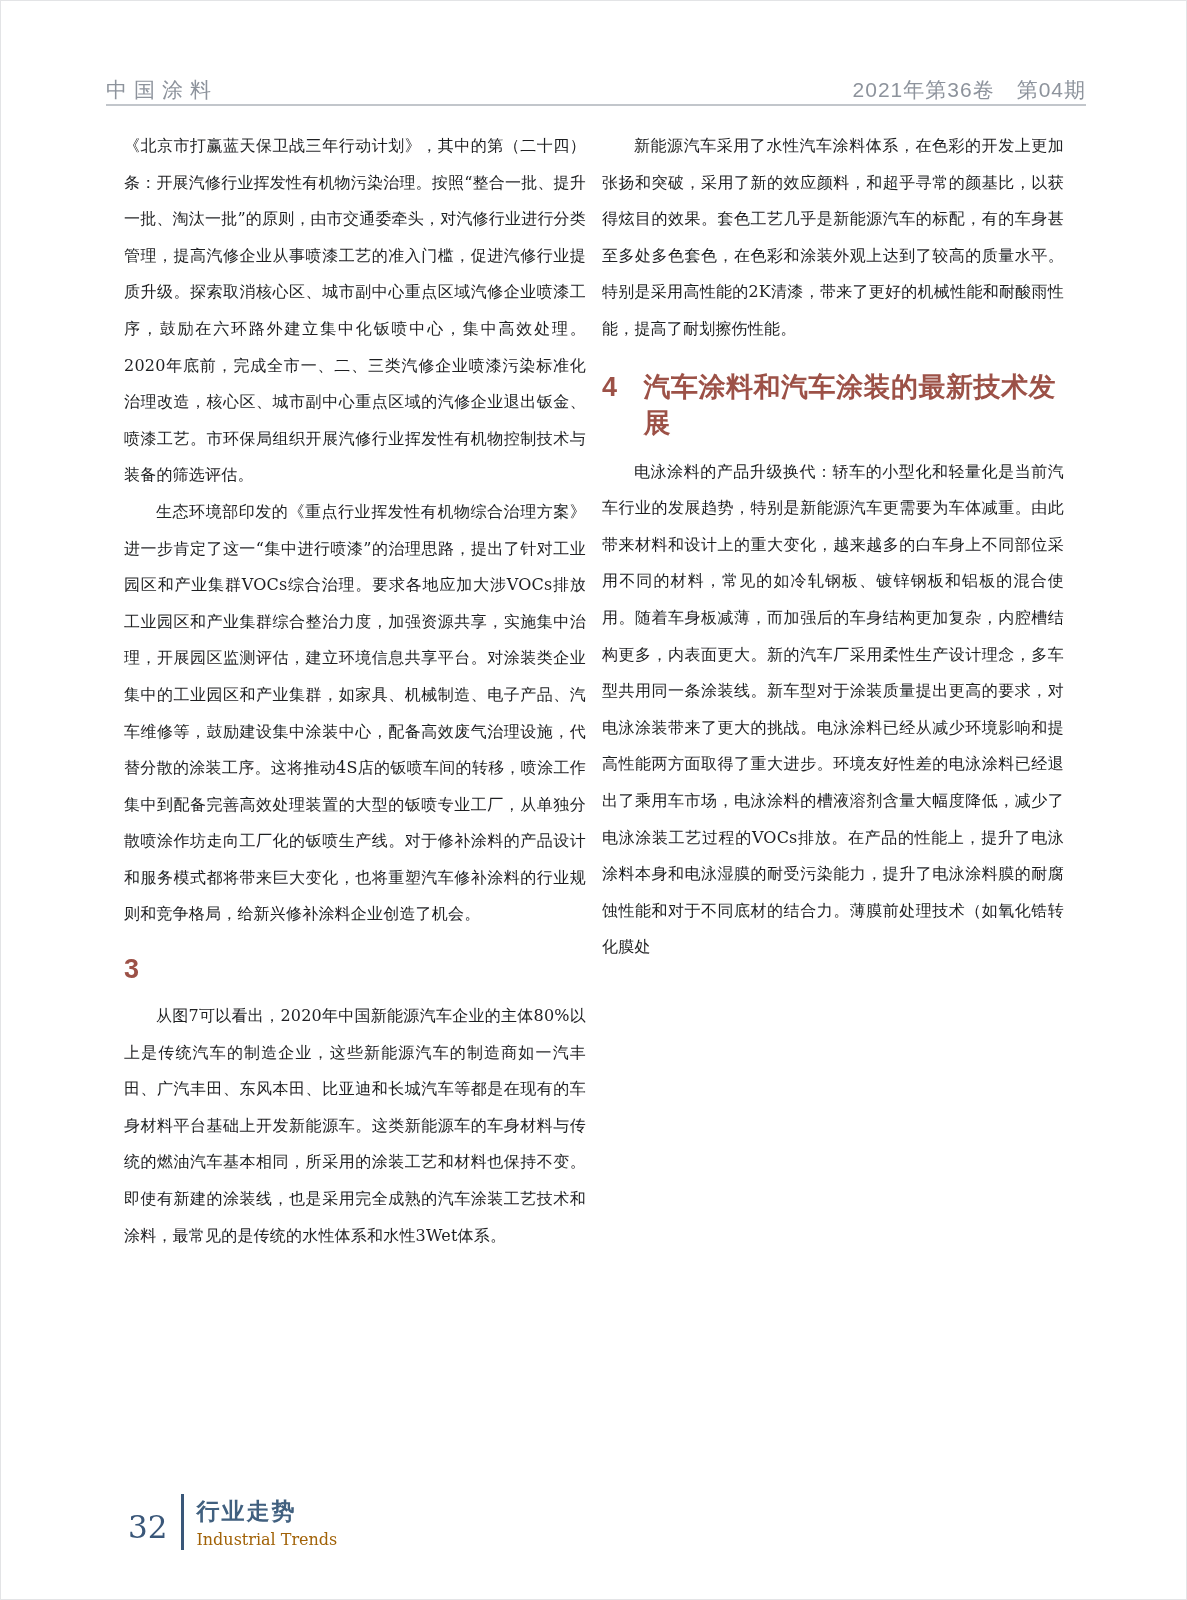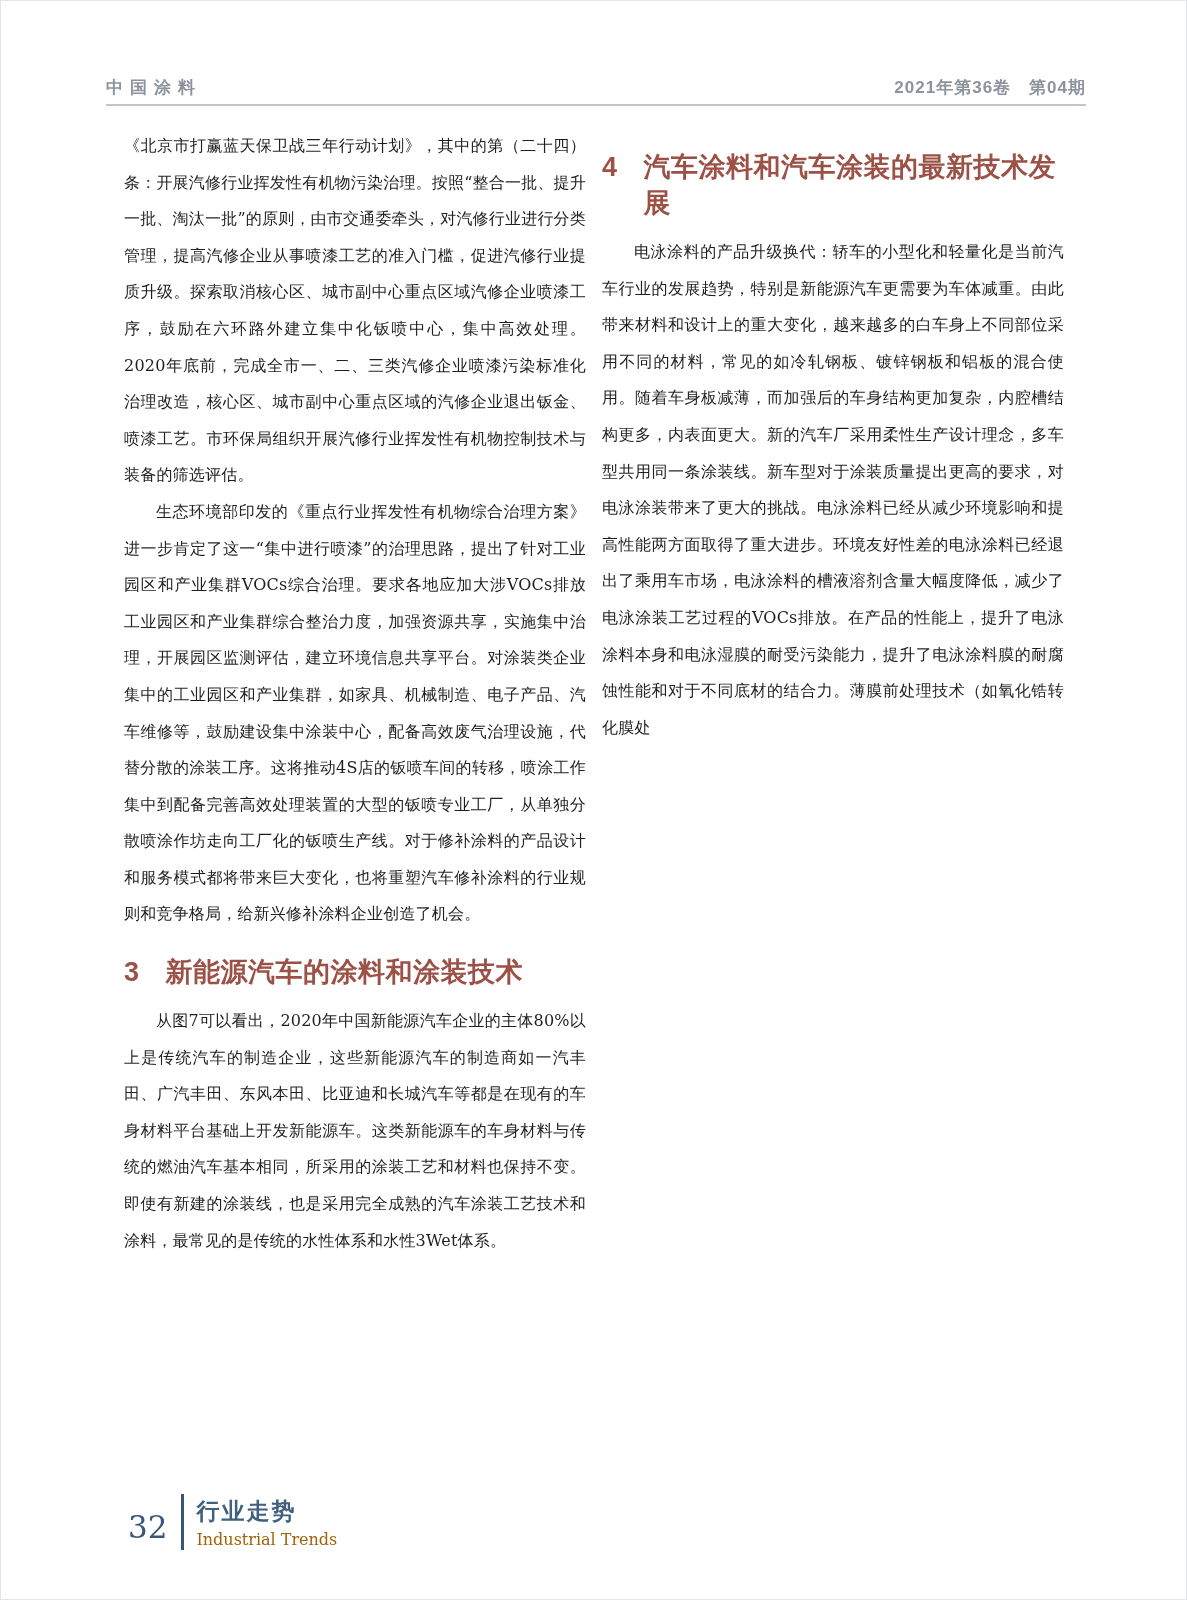--- a/index.html
+++ b/index.html
@@ -15,23 +15,22 @@
     position: absolute; inset: 0;
     border: 1px solid #e3e4e6;
     pointer-events: none;
   }
   
   .page-header {
     position: absolute;
     top: 76px; left: 106px; width: 980px;
     display: flex; justify-content: space-between; align-items: flex-end;
     color: #8d939c;
-    font-size: 17px;
+    font-size: 21px;
     font-family: "Liberation Sans", "DejaVu Sans", sans-serif;
-    font-weight: bold;
   }
   .journal-name { letter-spacing: 7px; }
   .issue-info { letter-spacing: 1px; margin-left: 29px; }
   .header-rule {
     position: absolute;
     top: 104px; left: 106px; width: 980px; height: 2px;
     background: #c2c6cb;
   }
   
   .content {
@@ -102,26 +101,26 @@
 </header>
 <div class="header-rule"></div>
 
 <main class="content">
 
   <div class="col">
     <p>《北京市打赢蓝天保卫战三年行动计划》，其中的第（二十四）条：开展汽修行业挥发性有机物污染治理。按照“整合一批、提升一批、淘汰一批”的原则，由市交通委牵头，对汽修行业进行分类管理，提高汽修企业从事喷漆工艺的准入门槛，促进汽修行业提质升级。探索取消核心区、城市副中心重点区域汽修企业喷漆工序，鼓励在六环路外建立集中化钣喷中心，集中高效处理。2020年底前，完成全市一、二、三类汽修企业喷漆污染标准化治理改造，核心区、城市副中心重点区域的汽修企业退出钣金、喷漆工艺。市环保局组织开展汽修行业挥发性有机物控制技术与装备的筛选评估。</p>
     <p class="indent">生态环境部印发的《重点行业挥发性有机物综合治理方案》进一步肯定了这一“集中进行喷漆”的治理思路，提出了针对工业园区和产业集群VOCs综合治理。要求各地应加大涉VOCs排放工业园区和产业集群综合整治力度，加强资源共享，实施集中治理，开展园区监测评估，建立环境信息共享平台。对涂装类企业集中的工业园区和产业集群，如家具、机械制造、电子产品、汽车维修等，鼓励建设集中涂装中心，配备高效废气治理设施，代替分散的涂装工序。这将推动4S店的钣喷车间的转移，喷涂工作集中到配备完善高效处理装置的大型的钣喷专业工厂，从单独分散喷涂作坊走向工厂化的钣喷生产线。对于修补涂料的产品设计和服务模式都将带来巨大变化，也将重塑汽车修补涂料的行业规则和竞争格局，给新兴修补涂料企业创造了机会。</p>
     <h2 class="section-heading">
       <span class="sec-num">3</span>
-      <span class="sec-title">新能源汽车的涂料和涂装技术</span>
     </h2>
     <p class="indent">从图7可以看出，2020年中国新能源汽车企业的主体80%以上是传统汽车的制造企业，这些新能源汽车的制造商如一汽丰田、广汽丰田、东风本田、比亚迪和长城汽车等都是在现有的车身材料平台基础上开发新能源车。这类新能源车的车身材料与传统的燃油汽车基本相同，所采用的涂装工艺和材料也保持不变。即使有新建的涂装线，也是采用完全成熟的汽车涂装工艺技术和涂料，最常见的是传统的水性体系和水性3Wet体系。</p>
   </div>
 
   <div class="col">
+    <p class="indent">新能源汽车采用了水性汽车涂料体系，在色彩的开发上更加张扬和突破，采用了新的效应颜料，和超乎寻常的颜基比，以获得炫目的效果。套色工艺几乎是新能源汽车的标配，有的车身甚至多处多色套色，在色彩和涂装外观上达到了较高的质量水平。特别是采用高性能的2K清漆，带来了更好的机械性能和耐酸雨性能，提高了耐划擦伤性能。</p>
     <h2 class="section-heading">
       <span class="sec-num">4</span>
       <span class="sec-title">汽车涂料和汽车涂装的最新技术发展</span>
     </h2>
     <p class="indent">电泳涂料的产品升级换代：轿车的小型化和轻量化是当前汽车行业的发展趋势，特别是新能源汽车更需要为车体减重。由此带来材料和设计上的重大变化，越来越多的白车身上不同部位采用不同的材料，常见的如冷轧钢板、镀锌钢板和铝板的混合使用。随着车身板减薄，而加强后的车身结构更加复杂，内腔槽结构更多，内表面更大。新的汽车厂采用柔性生产设计理念，多车型共用同一条涂装线。新车型对于涂装质量提出更高的要求，对电泳涂装带来了更大的挑战。电泳涂料已经从减少环境影响和提高性能两方面取得了重大进步。环境友好性差的电泳涂料已经退出了乘用车市场，电泳涂料的槽液溶剂含量大幅度降低，减少了电泳涂装工艺过程的VOCs排放。在产品的性能上，提升了电泳涂料本身和电泳湿膜的耐受污染能力，提升了电泳涂料膜的耐腐蚀性能和对于不同底材的结合力。薄膜前处理技术（如氧化锆转化膜处</p>
   </div>
 
 </main>
 
 <footer class="page-footer">

